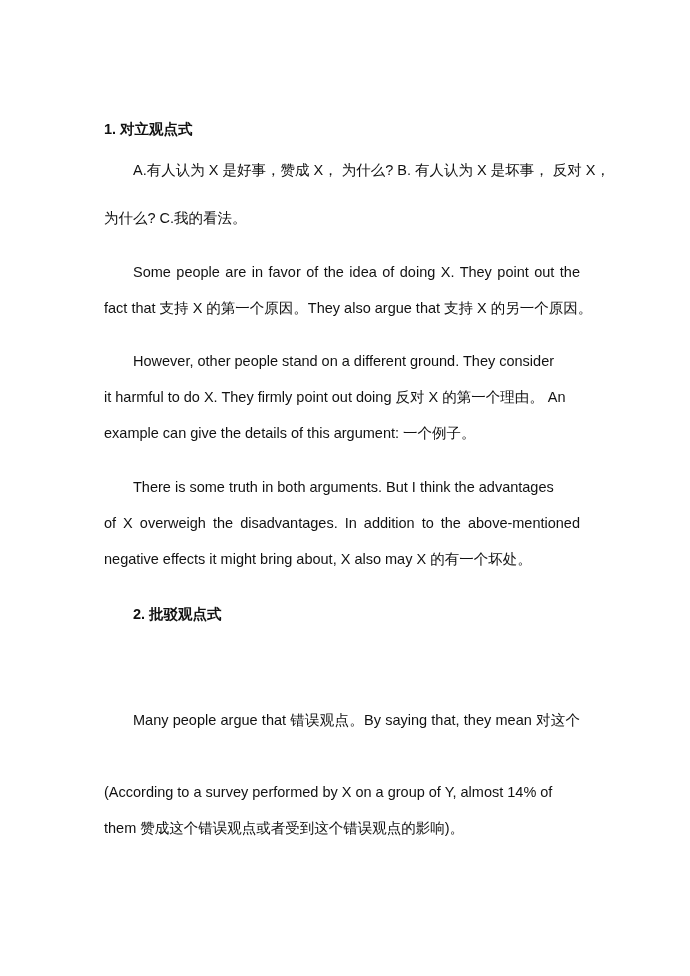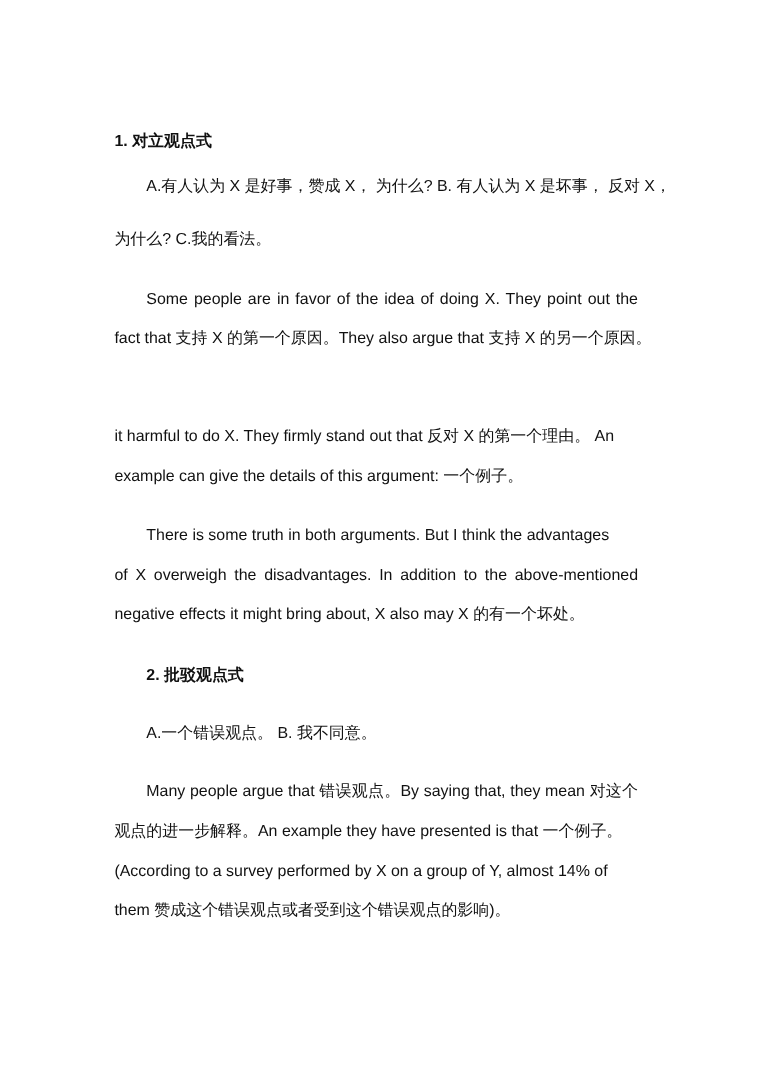--- a/index.html
+++ b/index.html
@@ -40,29 +40,28 @@
 <div class="page">
 
   <div class="line bold" style="top:120px;">1. 对立观点式</div>
 
   <div class="line indent justify" style="top:161px;">A.有人认为 X 是好事，赞成 X， 为什么? B. 有人认为 X 是坏事， 反对 X，</div>
   <div class="line" style="top:209px;">为什么? C.我的看法。</div>
 
   <div class="line indent justify" style="top:263px;">Some people are in favor of the idea of doing X. They point out the</div>
   <div class="line justify" style="top:299px;">fact that 支持 X 的第一个原因。They also argue that 支持 X 的另一个原因。</div>
 
-  <div class="line" style="top:388px;">it harmful to do X. They firmly stand out that 反对 X 的第一个理由。 An</div>
+  <div class="line indent" style="top:352px;">However, other people stand on a different ground. They consider</div>
+  <div class="line" style="top:388px;">it harmful to do X. They firmly point out doing 反对 X 的第一个理由。 An</div>
   <div class="line" style="top:424px;">example can give the details of this argument: 一个例子。</div>
 
   <div class="line justify" style="top:514px;">of X overweigh the disadvantages. In addition to the above-mentioned</div>
   <div class="line indent" style="top:478px;">There is some truth in both arguments. But I think the advantages</div>
   <div class="line" style="top:550px;">negative effects it might bring about, X also may X 的有一个坏处。</div>
 
   <div class="line indent bold" style="top:605px;">2. 批驳观点式</div>
 
-  <div class="line indent" style="top:658px;">A.一个错误观点。  B. 我不同意。</div>
 
   <div class="line indent justify" style="top:711px;">Many people argue that 错误观点。By saying that, they mean 对这个</div>
-  <div class="line" style="top:747px;">观点的进一步解释。An example they have presented is that 一个例子。</div>
   <div class="line" style="top:783px;">(According to a survey performed by X on a group of Y, almost 14% of</div>
   <div class="line" style="top:819px;">them 赞成这个错误观点或者受到这个错误观点的影响)。</div>
 
 </div>
 
 </body></html>

